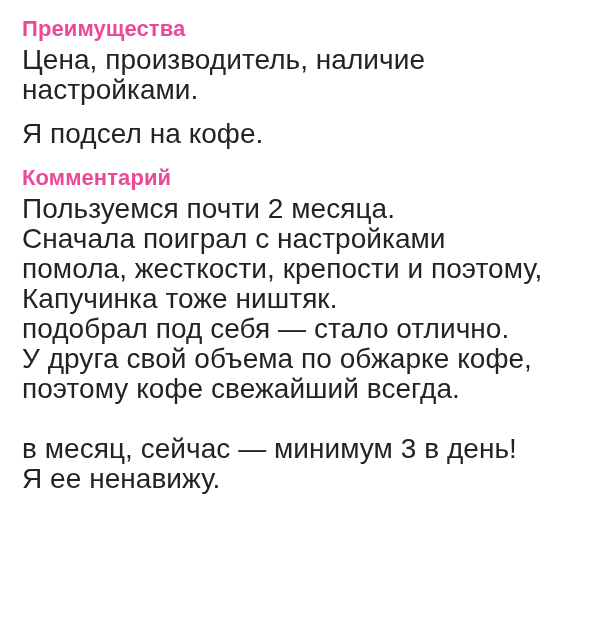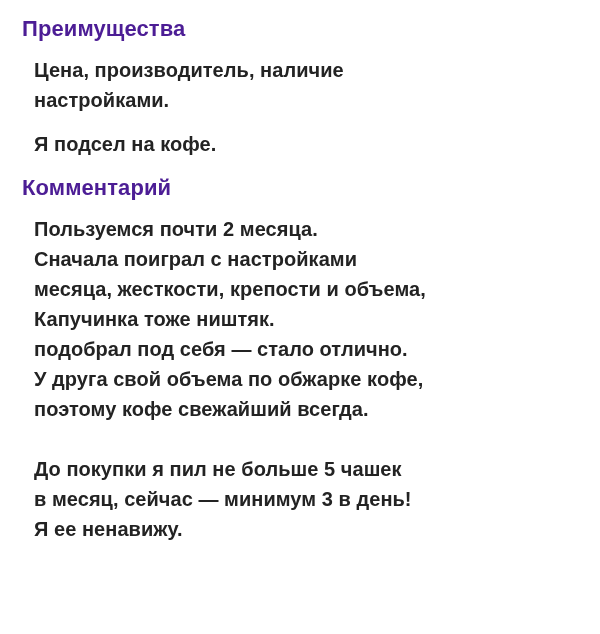--- a/index.html
+++ b/index.html
@@ -20,28 +20,28 @@
   }
   .section {
     margin-bottom: 14px;
   }
   .section-title {
     font-size: 22px;
     font-weight: bold;
     line-height: 29px;
     letter-spacing: 0.1px;
     margin: 0 0 2px 0;
-    color: #4c1d95;
+    color: #ec4899;
   }
   .section-body {
-    font-size: 20px;
-    font-weight: bold;
+    font-size: 28px;
+    font-weight: normal;
     line-height: 30px;
     letter-spacing: 0.05px;
-    margin: 12px;
+    margin: 0;
     color: #232323;
   }
   .blank-line {
     height: 30px;
   }
   .line {
     display: block;
     white-space: pre;
   }
 </style>
@@ -62,25 +62,24 @@
     <div class="section-body">
       <span class="line">Я подсел на кофе.</span>
     </div>
   </div>
 
   <div class="section">
     <div class="section-title">Комментарий</div>
     <div class="section-body">
       <span class="line">Пользуемся почти 2 месяца.</span>
       <span class="line">Сначала поиграл с настройками</span>
-      <span class="line">месяца, жесткости, крепости и объема,</span>
+      <span class="line">помола, жесткости, крепости и поэтому,</span>
       <span class="line">Капучинка тоже ништяк.</span>
       <span class="line">подобрал под себя — стало отлично.</span>
       <span class="line">У друга свой объема по обжарке кофе,</span>
       <span class="line">поэтому кофе свежайший всегда.</span>
       <span class="line blank-line"></span>
-      <span class="line">До покупки я пил не больше 5 чашек</span>
       <span class="line">в месяц, сейчас — минимум 3 в день!</span>
       <span class="line">Я ее ненавижу.</span>
     </div>
   </div>
 
 </div>
 
 </body></html>

